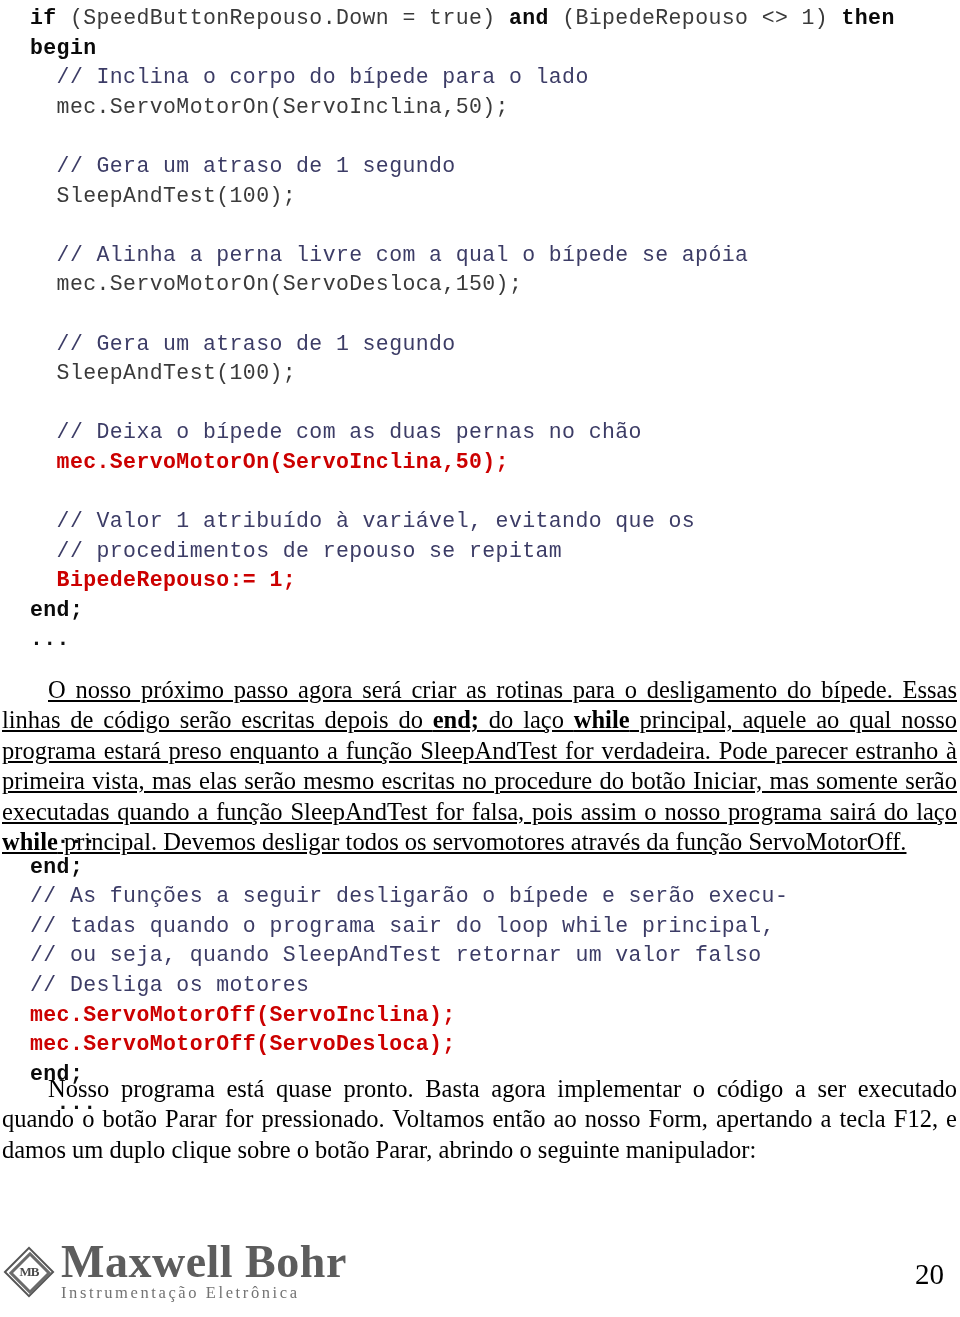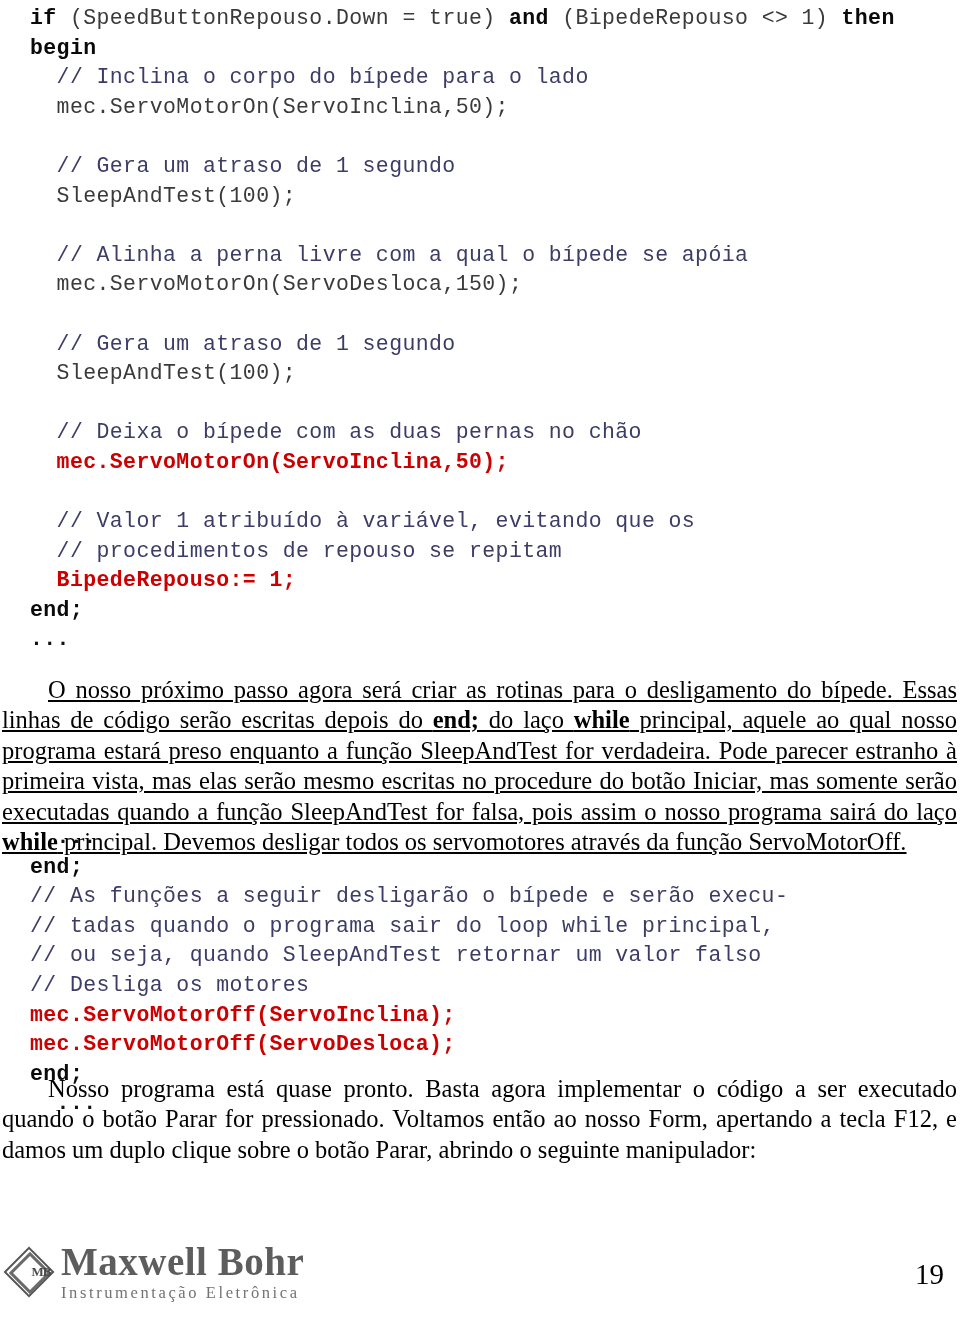--- a/index.html
+++ b/index.html
@@ -103,35 +103,35 @@
     width: 32px; height: 32px;
   }
   .logo-emblem .dia-inner {
     left: 9px; top: 9px;
     width: 24px; height: 24px;
     border-width: 3px;
     border-color: #6a6a6a;
   }
   .logo-emblem .mono {
     position: absolute;
-    left: 12px; top: 0;
+    left: 0; top: 0;
     width: 46px; height: 46px;
     display: flex;
     align-items: center;
     justify-content: center;
     font-family: "Liberation Serif", serif;
     font-size: 13px;
     font-weight: bold;
     letter-spacing: -1px;
     color: #4a4a4a;
   }
   .logo-text { line-height: 1; }
   .logo-name {
     font-family: "Liberation Serif", "DejaVu Serif", serif;
-    font-size: 39px;
+    font-size: 46px;
     font-weight: bold;
     color: #5d5d5d;
     letter-spacing: 0.5px;
     line-height: 42px;
     white-space: nowrap;
   }
   .logo-sub {
     font-family: "Liberation Serif", "DejaVu Serif", serif;
     font-size: 16.5px;
     color: #737373;
@@ -172,16 +172,16 @@
       <div class="logo-emblem">
         <div class="dia-outer"></div>
         <div class="dia-inner"></div>
         <div class="mono">MB</div>
       </div>
       <div class="logo-text">
         <div class="logo-name">Maxwell Bohr</div>
         <div class="logo-sub">Instrumentação Eletrônica</div>
       </div>
     </div>
-    <div class="page-number">19</div>
+    <div class="page-number">20</div>
   </div>
 
 </div>
 
 </body></html>

